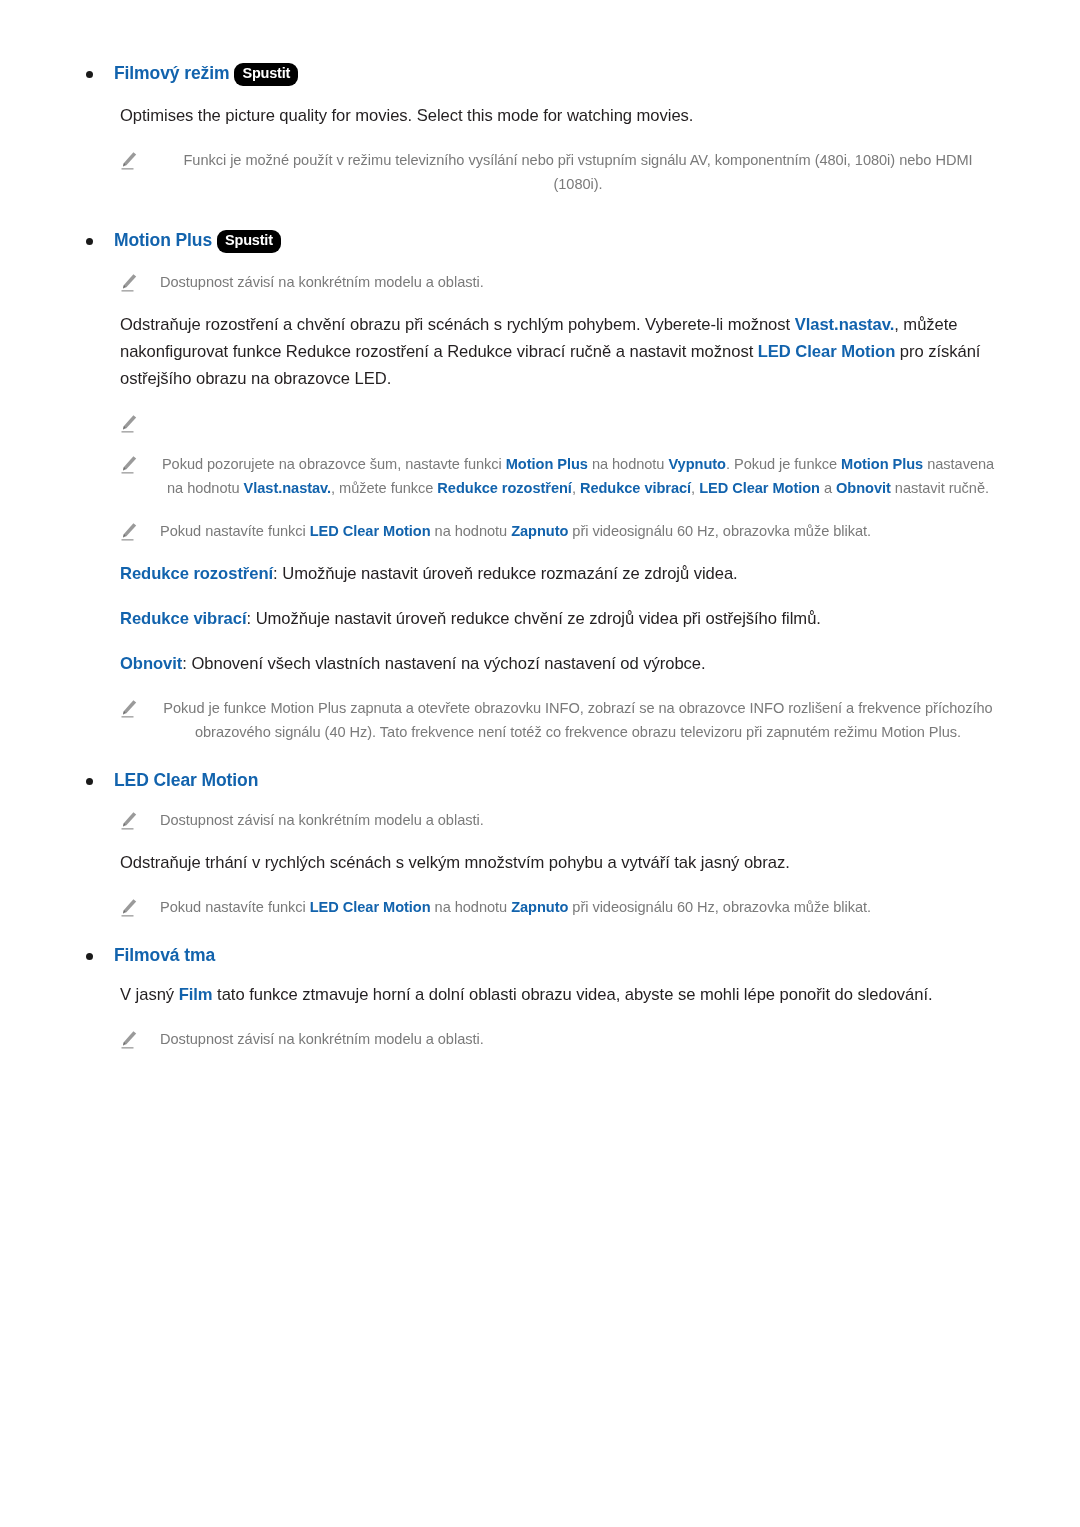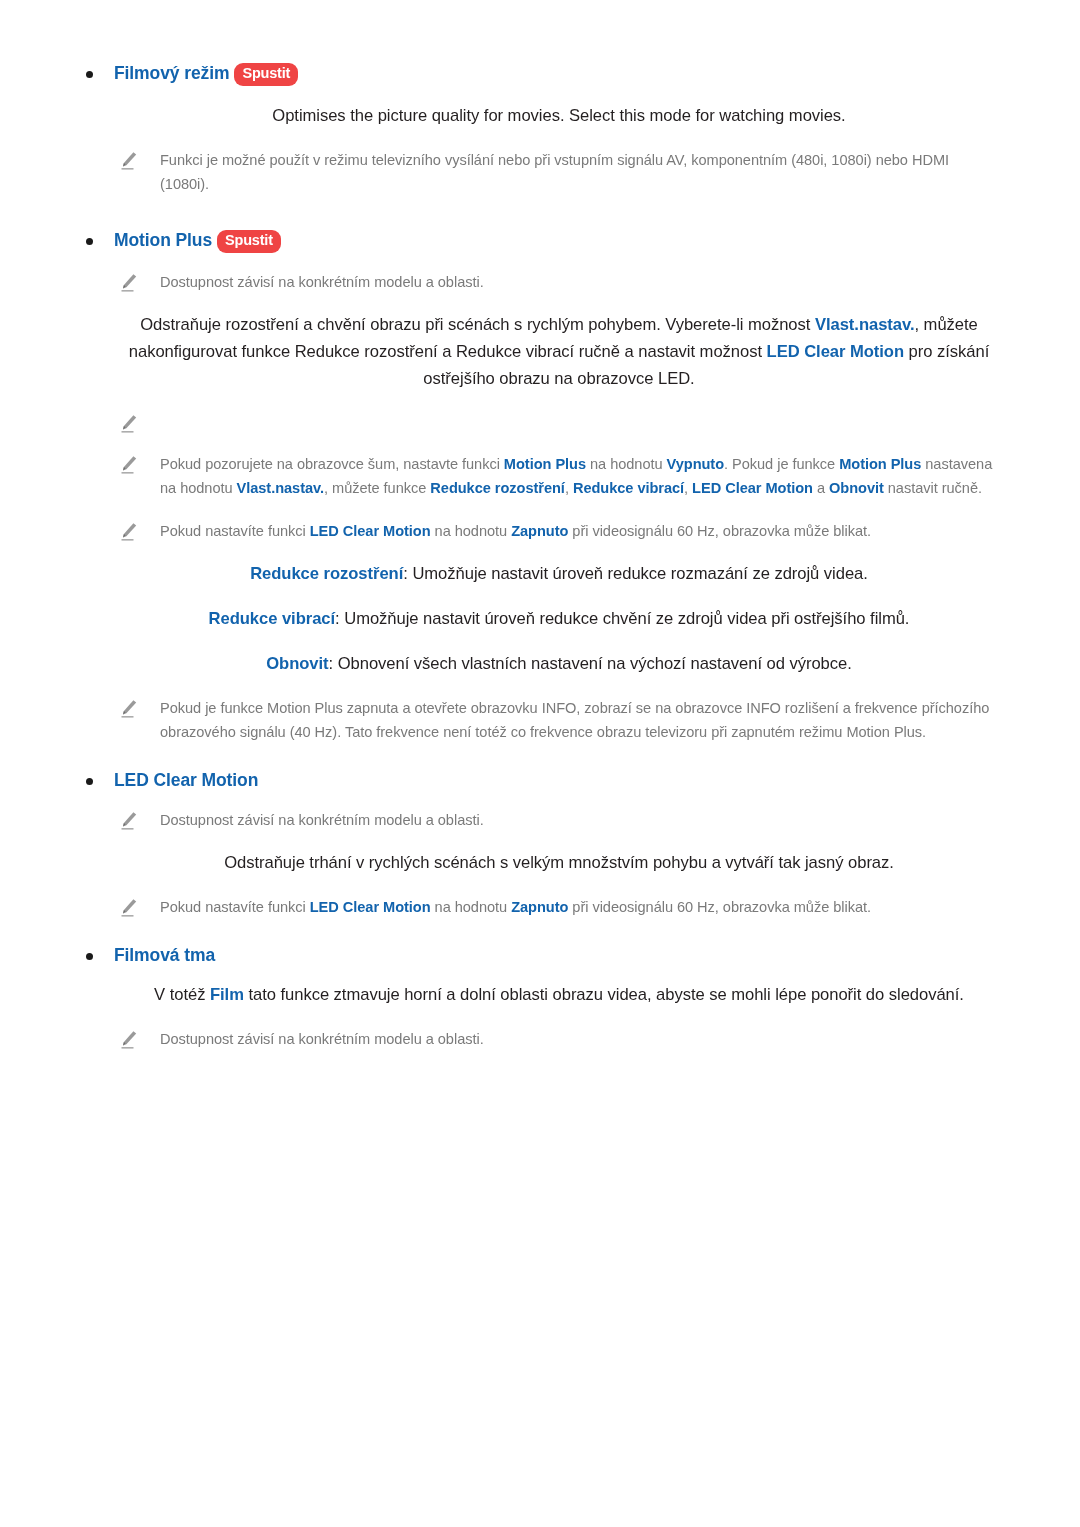--- a/index.html
+++ b/index.html
@@ -41,56 +41,56 @@
   }
   .head-text {
     font-size: 17.5px;
     font-weight: bold;
     color: #1263ad;
     letter-spacing: -0.1px;
     line-height: 1.3;
   }
   .badge {
     display: inline-block;
-    background: #ef4444;
+    background: #000000;
     color: #ffffff;
     font-size: 14.5px;
     font-weight: bold;
     border-radius: 9px;
     padding: 1px 8px 3px 8px;
     margin-left: 5px;
     position: relative;
     top: -1px;
     letter-spacing: -0.2px;
   }
 
   
   .body-par {
     font-size: 16.6px;
     line-height: 1.62;
     color: #231f20;
     margin: 0 0 18px 0;
     padding-left: 48px;
     padding-right: 10px;
     letter-spacing: -0.05px;
-    text-align: center;
   }
 
   .term {
     color: #1263ad;
     font-weight: bold;
   }
 
   
   .note {
     display: flex;
     align-items: flex-start;
     margin: 0 0 18px 0;
     padding-left: 48px;
     padding-right: 12px;
+    text-align: center;
   }
   .note-icon {
     flex: 0 0 auto;
     width: 18px;
     height: 20px;
     margin-top: 3px;
     margin-right: 22px;
   }
   .note-icon svg { display: block; }
   .note-text {
@@ -232,21 +232,21 @@
     <span class="note-text"><span>Pokud nastavíte funkci </span><span class="term">LED Clear Motion</span><span> na hodnotu </span><span class="term">Zapnuto</span><span> při videosignálu 60 Hz, obrazovka může blikat.</span></span>
   </div>
 
   <div class="gap-md"></div>
 
   <div class="bullet-head">
     <span class="bullet-dot"></span>
     <span class="head-text">Filmová tma</span>
   </div>
 
-  <p class="body-par"><span>V totéž </span><span class="term">Film</span><span> tato funkce ztmavuje horní a dolní oblasti obrazu videa, abyste se mohli lépe ponořit do sledování.</span></p>
+  <p class="body-par"><span>V jasný </span><span class="term">Film</span><span> tato funkce ztmavuje horní a dolní oblasti obrazu videa, abyste se mohli lépe ponořit do sledování.</span></p>
 
   <div class="note">
     <span class="note-icon">
       <svg width="18" height="20" viewBox="0 0 18 20" xmlns="http://www.w3.org/2000/svg">
         <path d="M13.4 1.2 L16.2 3.6 L6.4 14.2 L3.0 15.4 L3.9 11.9 Z" fill="#9a9a9a"></path>
         <path d="M3.0 15.4 L3.9 11.9 L5.6 13.4 Z" fill="#6e6e6e"></path>
         <rect x="1.5" y="17.2" width="12" height="1.3" fill="#9a9a9a"></rect>
       </svg>
     </span>
     <span class="note-text">Dostupnost závisí na konkrétním modelu a oblasti.</span>

